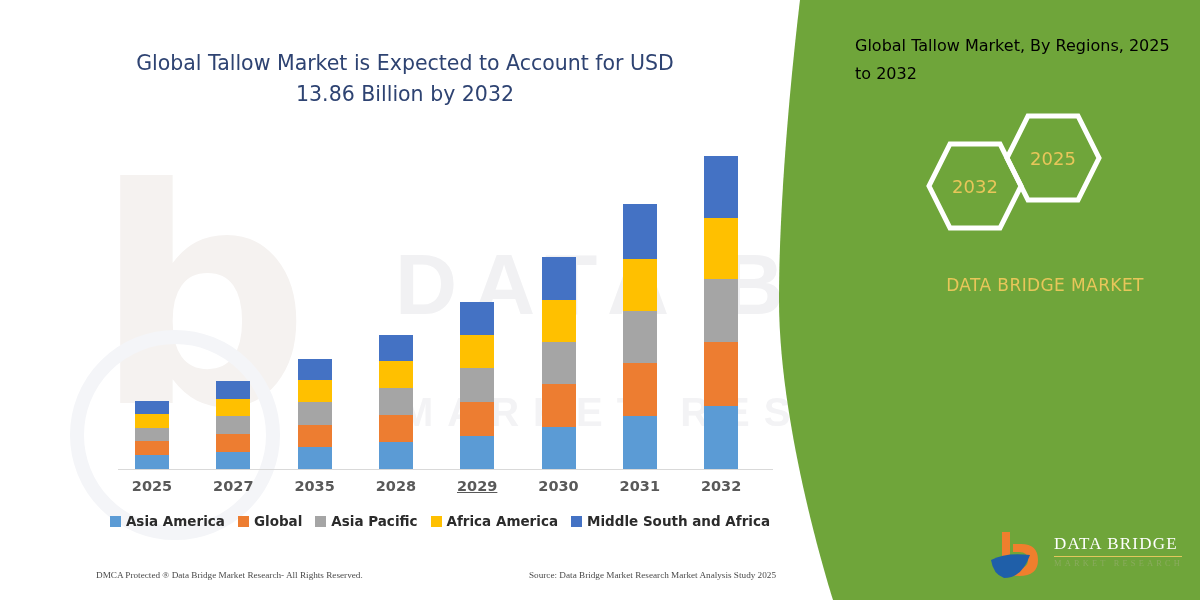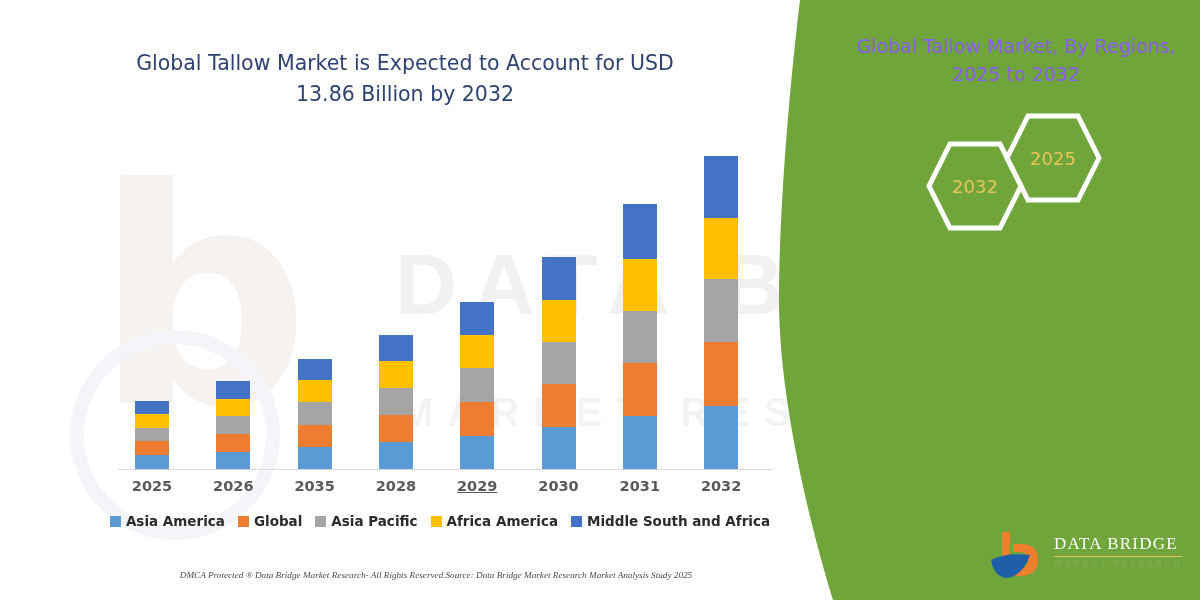--- a/index.html
+++ b/index.html
@@ -155,23 +155,22 @@
     white-space: nowrap;
   }
 
   
   .footer {
     position: absolute;
     left: 96px;
     top: 570px;
     width: 680px;
     display: flex;
-    justify-content: center;
+    justify-content: space-between;
     align-items: center;
-    font-style: italic;
   }
   .footer span {
     color: #4a4a4a;
     font-size: 9.2px;
     font-family: "Liberation Serif", serif;
     white-space: nowrap;
   }
 
   
   .green-panel {
@@ -182,23 +181,23 @@
     height: 600px;
     pointer-events: none;
   }
   .green-panel svg { display: block; }
 
   .panel-title {
     position: absolute;
     left: 855px;
     top: 32px;
     width: 322px;
-    text-align: center;
-    color: #8b5cf6;
-    font-size: 19px;
+    text-align: left;
+    color: #000000;
+    font-size: 16px;
     line-height: 28px;
     font-family: "DejaVu Sans", sans-serif;
     font-weight: 400;
   }
 
   .hexes {
     position: absolute;
     left: 925px;
     top: 108px;
     width: 190px;
@@ -347,21 +346,21 @@
         <div class="seg" style="height: 63px; background: rgb(91, 155, 213);"></div>
         <div class="seg" style="height: 64px; background: rgb(237, 125, 49);"></div>
         <div class="seg" style="height: 63px; background: rgb(165, 165, 165);"></div>
         <div class="seg" style="height: 61px; background: rgb(255, 192, 0);"></div>
         <div class="seg" style="height: 62px; background: rgb(68, 114, 196);"></div>
       </div>
     </div>
 
   <div class="x-labels" id="x-labels">
       <div class="x-label" style="left: 4px;">2025</div>
-      <div class="x-label" style="left: 85.3px;">2026</div>
+      <div class="x-label" style="left: 85.3px;">2027</div>
       <div class="x-label" style="left: 166.6px;">2035</div>
       <div class="x-label" style="left: 247.9px;">2028</div>
       <div class="x-label" style="left: 329.2px; text-decoration: underline;">2029</div>
       <div class="x-label" style="left: 410.5px;">2030</div>
       <div class="x-label" style="left: 491.8px;">2031</div>
       <div class="x-label" style="left: 573.1px;">2032</div>
     </div>
 
   <div class="legend" id="legend">
       <div class="legend-item">
@@ -408,20 +407,21 @@
     </div>
     <div class="hex hex-2025">
       <svg viewBox="0 0 100 100">
         <polygon points="25,8 75,8 96,50 75,92 25,92 4,50" fill="none" stroke="#ffffff" stroke-width="5"></polygon>
       </svg>
       <div class="hex-label">2025</div>
     </div>
   </div>
 
   <div class="brand-text">
+    <div>DATA BRIDGE MARKET</div>
   </div>
 
   <div class="logo">
     <div class="logo-mark">
       <svg viewBox="0 0 62 52">
         <path d="M14 2 L22 2 L22 30 Q22 38 31 38 Q40 38 40 30 Q40 22 31 22 L25 22 L25 14 L33 14 Q50 14 50 30 Q50 46 31 46 Q14 46 14 30 Z" fill="#F07F2D"></path>
         <path d="M3 30 Q18 22 42 25 Q34 48 16 48 Q5 44 3 30 Z" fill="#1F5FA9"></path>
       </svg>
     </div>
     <div class="logo-words">

